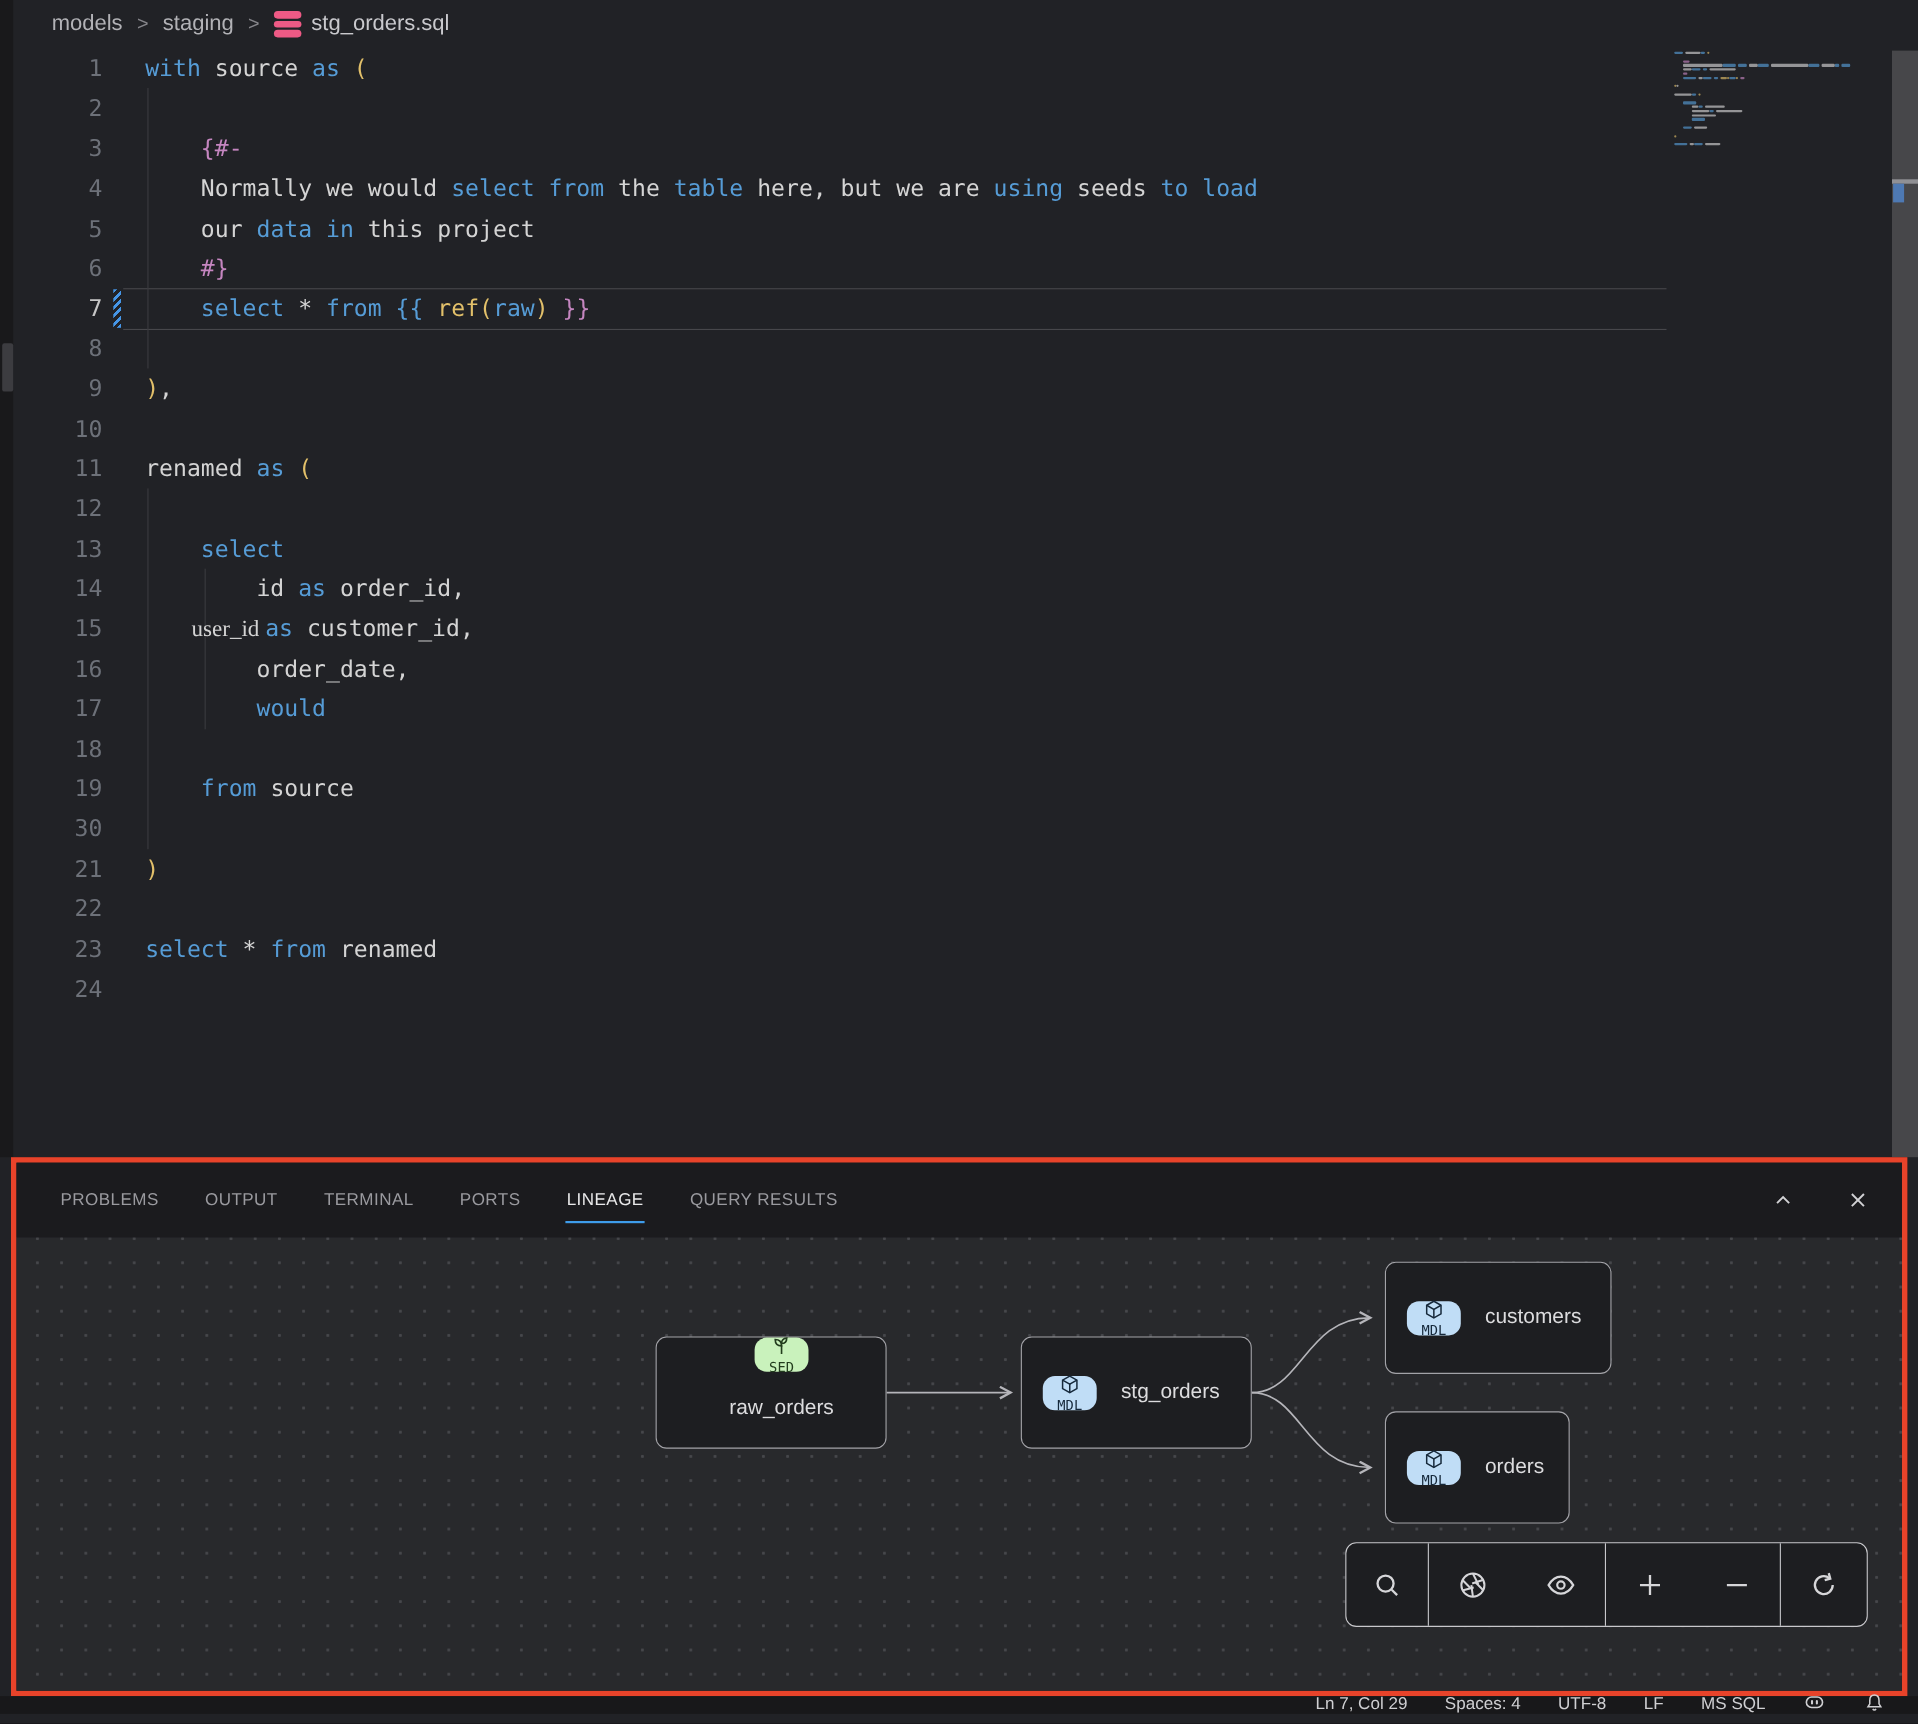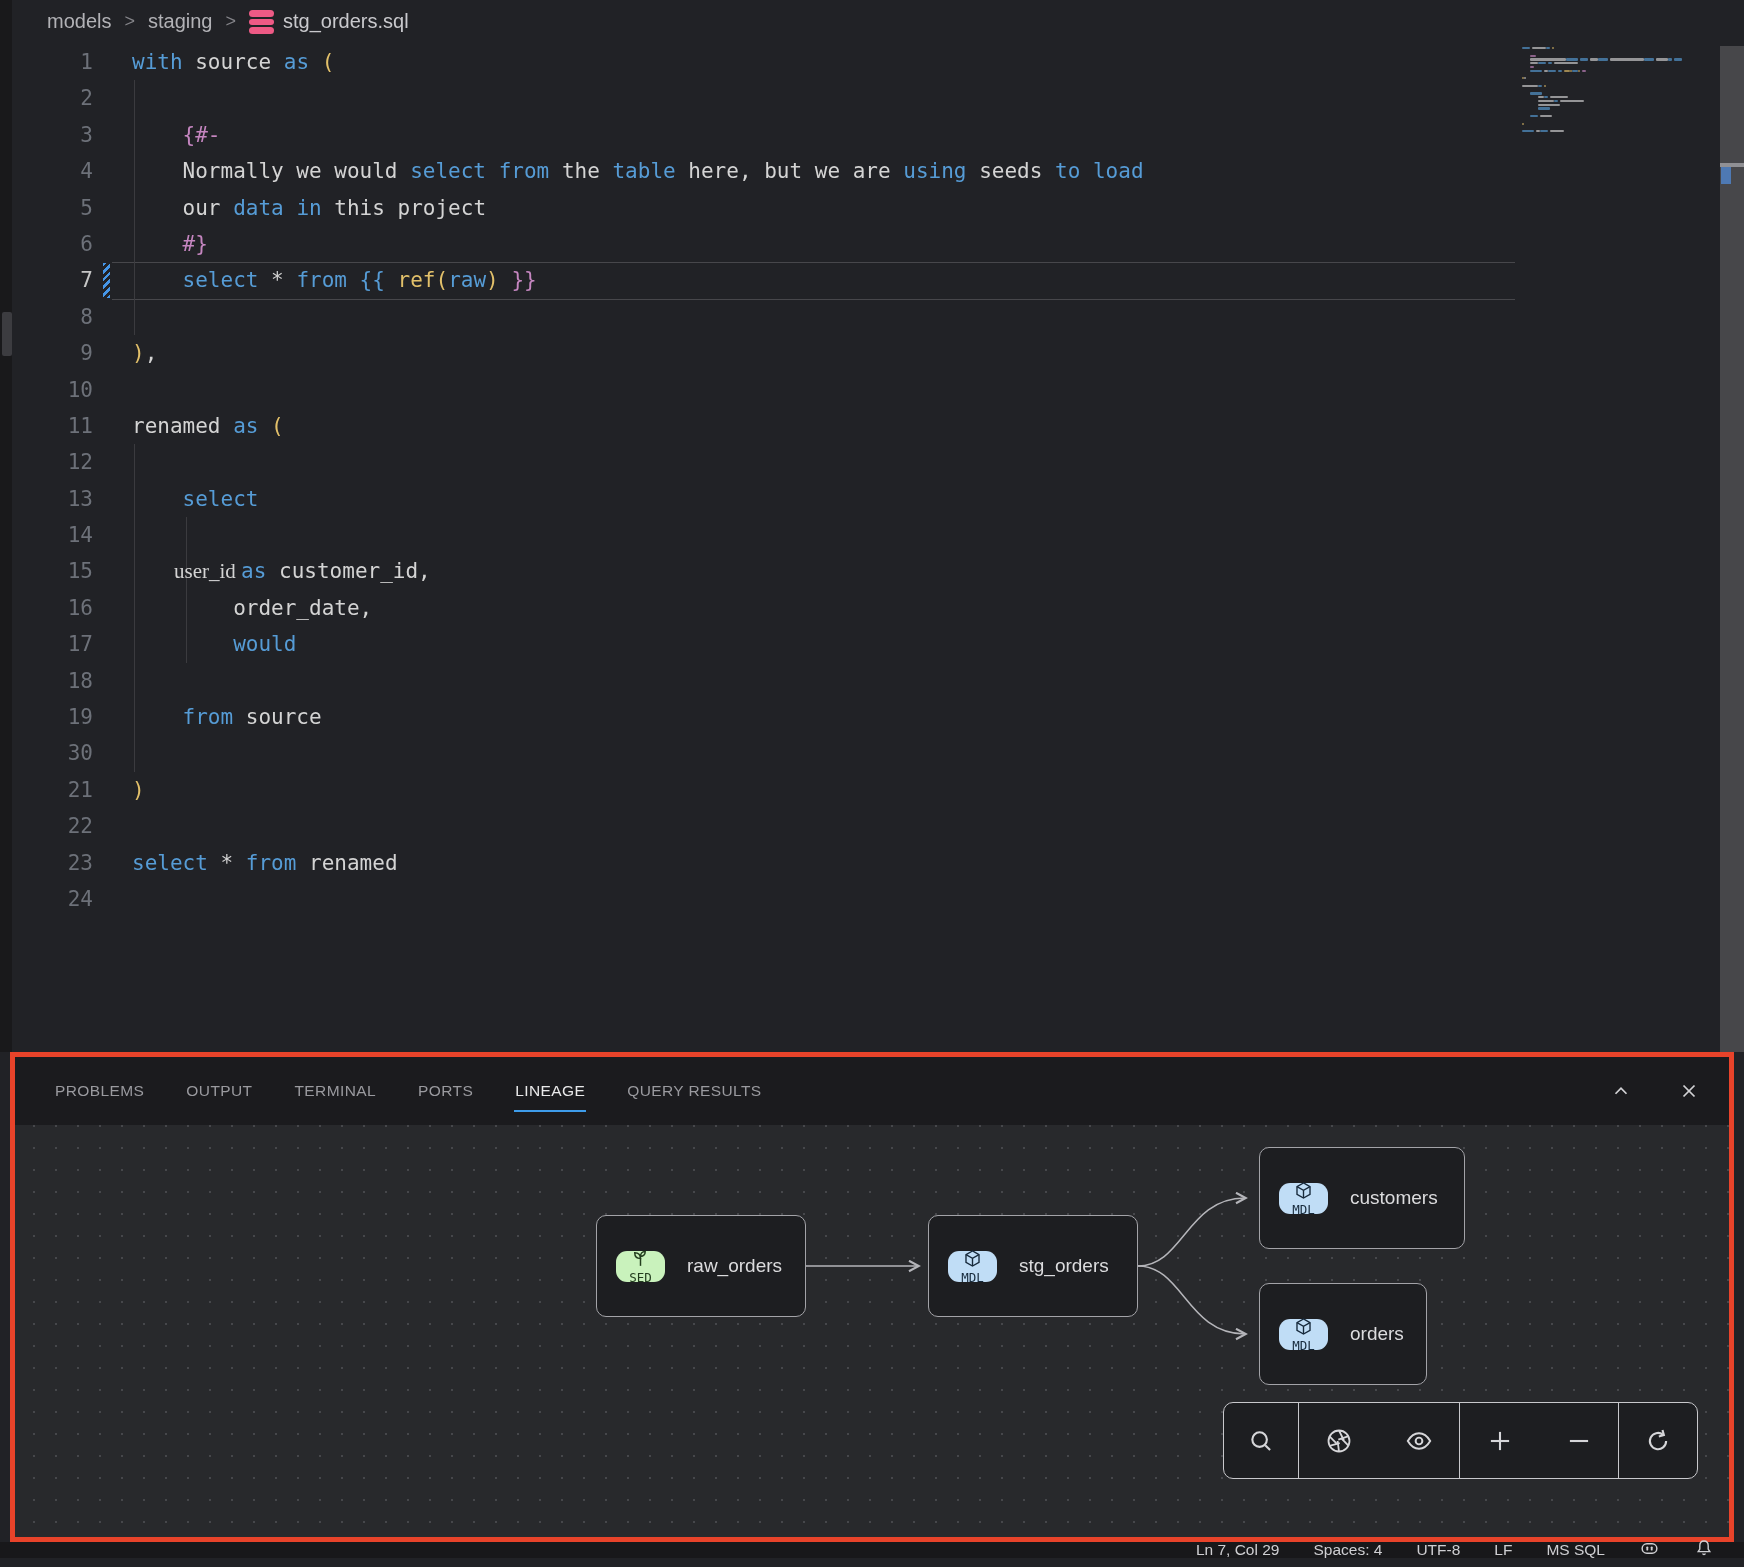--- a/index.html
+++ b/index.html
@@ -56,21 +56,21 @@
 
   
   #canvas{position:relative;width:1714px;height:412px;background:#28292c;
           background-image:radial-gradient(circle,#46474b 1.2px,transparent 1.4px);
           background-size:22px 22px;background-position:8px 12px;overflow:hidden;}
   #edges{position:absolute;left:0;top:0;}
 
   .node{position:absolute;height:102px;background:#1d1e21;border:1.5px solid #a3a3a8;
         border-radius:10px;display:flex;align-items:center;gap:22px;padding-left:19px;
         box-sizing:border-box;cursor:pointer;}
-  #node-raw_orders{left:581px;top:90px;width:210px;}
+  #node-raw_orders{left:581px;top:90px;width:210px;flex-direction:column;}
   #node-stg_orders{left:913px;top:90px;width:210px;}
   #node-customers{left:1244px;top:22px;width:206px;}
   #node-orders{left:1244px;top:158px;width:168px;}
   .badge{width:49px;height:31px;border-radius:11px;display:flex;flex-direction:column;
          align-items:center;justify-content:center;gap:1px;text-align:right;}
   .badge.seed{background:#c9f2bc;color:#233d1e;}
   .badge.model{background:#c0ddf6;color:#16293b;}
   .badge .btxt{font-size:12.5px;font-family:"DejaVu Sans Mono",monospace;}
   .badge svg{stroke:currentColor;}
   .nlabel{font-size:19px;color:#dcdcde;}
@@ -127,21 +127,21 @@
       <div class="line"><span class="ln">4</span><span class="code"><span style="color: rgb(212, 212, 212);">    Normally we would </span><span style="color: rgb(86, 156, 214);">select</span><span style="color: rgb(212, 212, 212);"> </span><span style="color: rgb(86, 156, 214);">from</span><span style="color: rgb(212, 212, 212);"> the </span><span style="color: rgb(86, 156, 214);">table</span><span style="color: rgb(212, 212, 212);"> here, but we are </span><span style="color: rgb(86, 156, 214);">using</span><span style="color: rgb(212, 212, 212);"> seeds </span><span style="color: rgb(86, 156, 214);">to</span><span style="color: rgb(212, 212, 212);"> </span><span style="color: rgb(86, 156, 214);">load</span></span></div>
       <div class="line"><span class="ln">5</span><span class="code"><span style="color: rgb(212, 212, 212);">    our </span><span style="color: rgb(86, 156, 214);">data</span><span style="color: rgb(212, 212, 212);"> </span><span style="color: rgb(86, 156, 214);">in</span><span style="color: rgb(212, 212, 212);"> this project</span></span></div>
       <div class="line"><span class="ln">6</span><span class="code"><span style="color: rgb(212, 212, 212);">    </span><span style="color: rgb(197, 134, 192);">#}</span></span></div>
       <div class="line current"><span class="ln">7</span><span class="code"><span style="color: rgb(212, 212, 212);">    </span><span style="color: rgb(86, 156, 214);">select</span><span style="color: rgb(212, 212, 212);"> * </span><span style="color: rgb(86, 156, 214);">from</span><span style="color: rgb(212, 212, 212);"> </span><span style="color: rgb(86, 156, 214);">{{</span><span style="color: rgb(212, 212, 212);"> </span><span style="color: rgb(226, 192, 106);">ref</span><span style="color: rgb(226, 192, 106);">(</span><span style="color: rgb(86, 156, 214);">raw</span><span style="color: rgb(226, 192, 106);">)</span><span style="color: rgb(212, 212, 212);"> </span><span style="color: rgb(197, 134, 192);">}}</span></span></div>
       <div class="line"><span class="ln">8</span><span class="code"></span></div>
       <div class="line"><span class="ln">9</span><span class="code"><span style="color: rgb(226, 192, 106);">)</span><span style="color: rgb(212, 212, 212);">,</span></span></div>
       <div class="line"><span class="ln">10</span><span class="code"></span></div>
       <div class="line"><span class="ln">11</span><span class="code"><span style="color: rgb(212, 212, 212);">renamed </span><span style="color: rgb(86, 156, 214);">as</span><span style="color: rgb(212, 212, 212);"> </span><span style="color: rgb(226, 192, 106);">(</span></span></div>
       <div class="line"><span class="ln">12</span><span class="code"></span></div>
       <div class="line"><span class="ln">13</span><span class="code"><span style="color: rgb(212, 212, 212);">    </span><span style="color: rgb(86, 156, 214);">select</span></span></div>
-      <div class="line"><span class="ln">14</span></div>
+      <div class="line"><span class="ln">14</span><span class="code"><span style="color: rgb(212, 212, 212);">        id </span><span style="color: rgb(86, 156, 214);">as</span><span style="color: rgb(212, 212, 212);"> order_id,</span></span></div>
       <div class="line"><span class="ln">15</span><span class="code"><span style="color: rgb(212, 212, 212); font-family: Liberation Serif, serif;">        user_id </span><span style="color: rgb(86, 156, 214);">as</span><span style="color: rgb(212, 212, 212);"> customer_id,</span></span></div>
       <div class="line"><span class="ln">16</span><span class="code"><span style="color: rgb(212, 212, 212);">        order_date,</span></span></div>
       <div class="line"><span class="ln">17</span><span class="code"><span style="color: rgb(212, 212, 212);">        </span><span style="color: rgb(86, 156, 214);">would</span></span></div>
       <div class="line"><span class="ln">18</span><span class="code"></span></div>
       <div class="line"><span class="ln">19</span><span class="code"><span style="color: rgb(212, 212, 212);">    </span><span style="color: rgb(86, 156, 214);">from</span><span style="color: rgb(212, 212, 212);"> source</span></span></div>
       <div class="line"><span class="ln">30</span><span class="code"></span></div>
       <div class="line"><span class="ln">21</span><span class="code"><span style="color: rgb(226, 192, 106);">)</span></span></div>
       <div class="line"><span class="ln">22</span><span class="code"></span></div>
       <div class="line"><span class="ln">23</span><span class="code"><span style="color: rgb(86, 156, 214);">select</span><span style="color: rgb(212, 212, 212);"> * </span><span style="color: rgb(86, 156, 214);">from</span><span style="color: rgb(212, 212, 212);"> renamed</span></span></div>
       <div class="line"><span class="ln">24</span><span class="code"></span></div>

